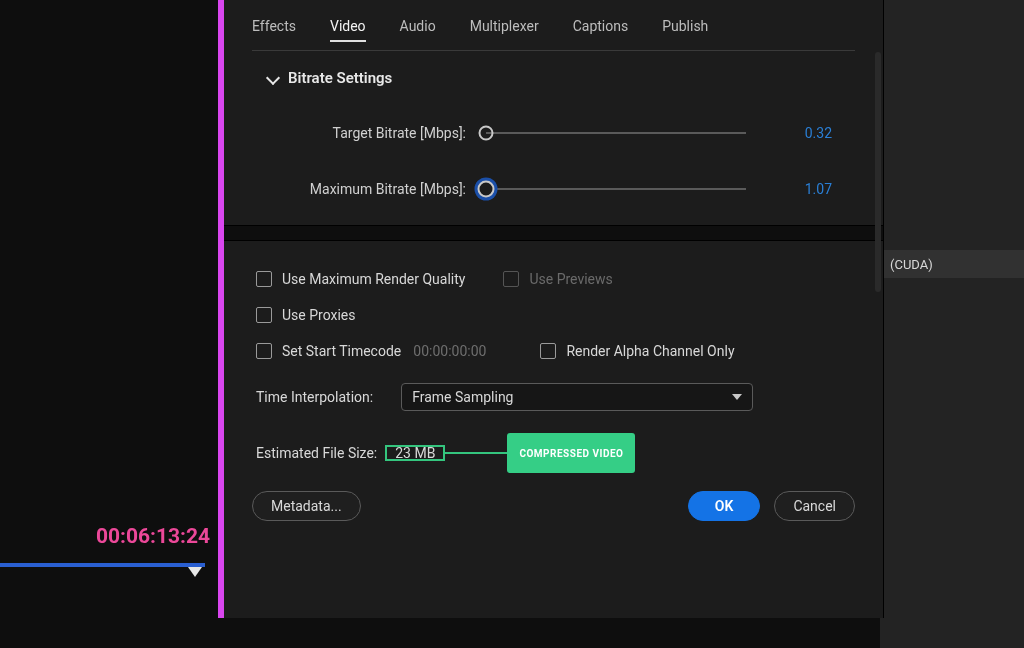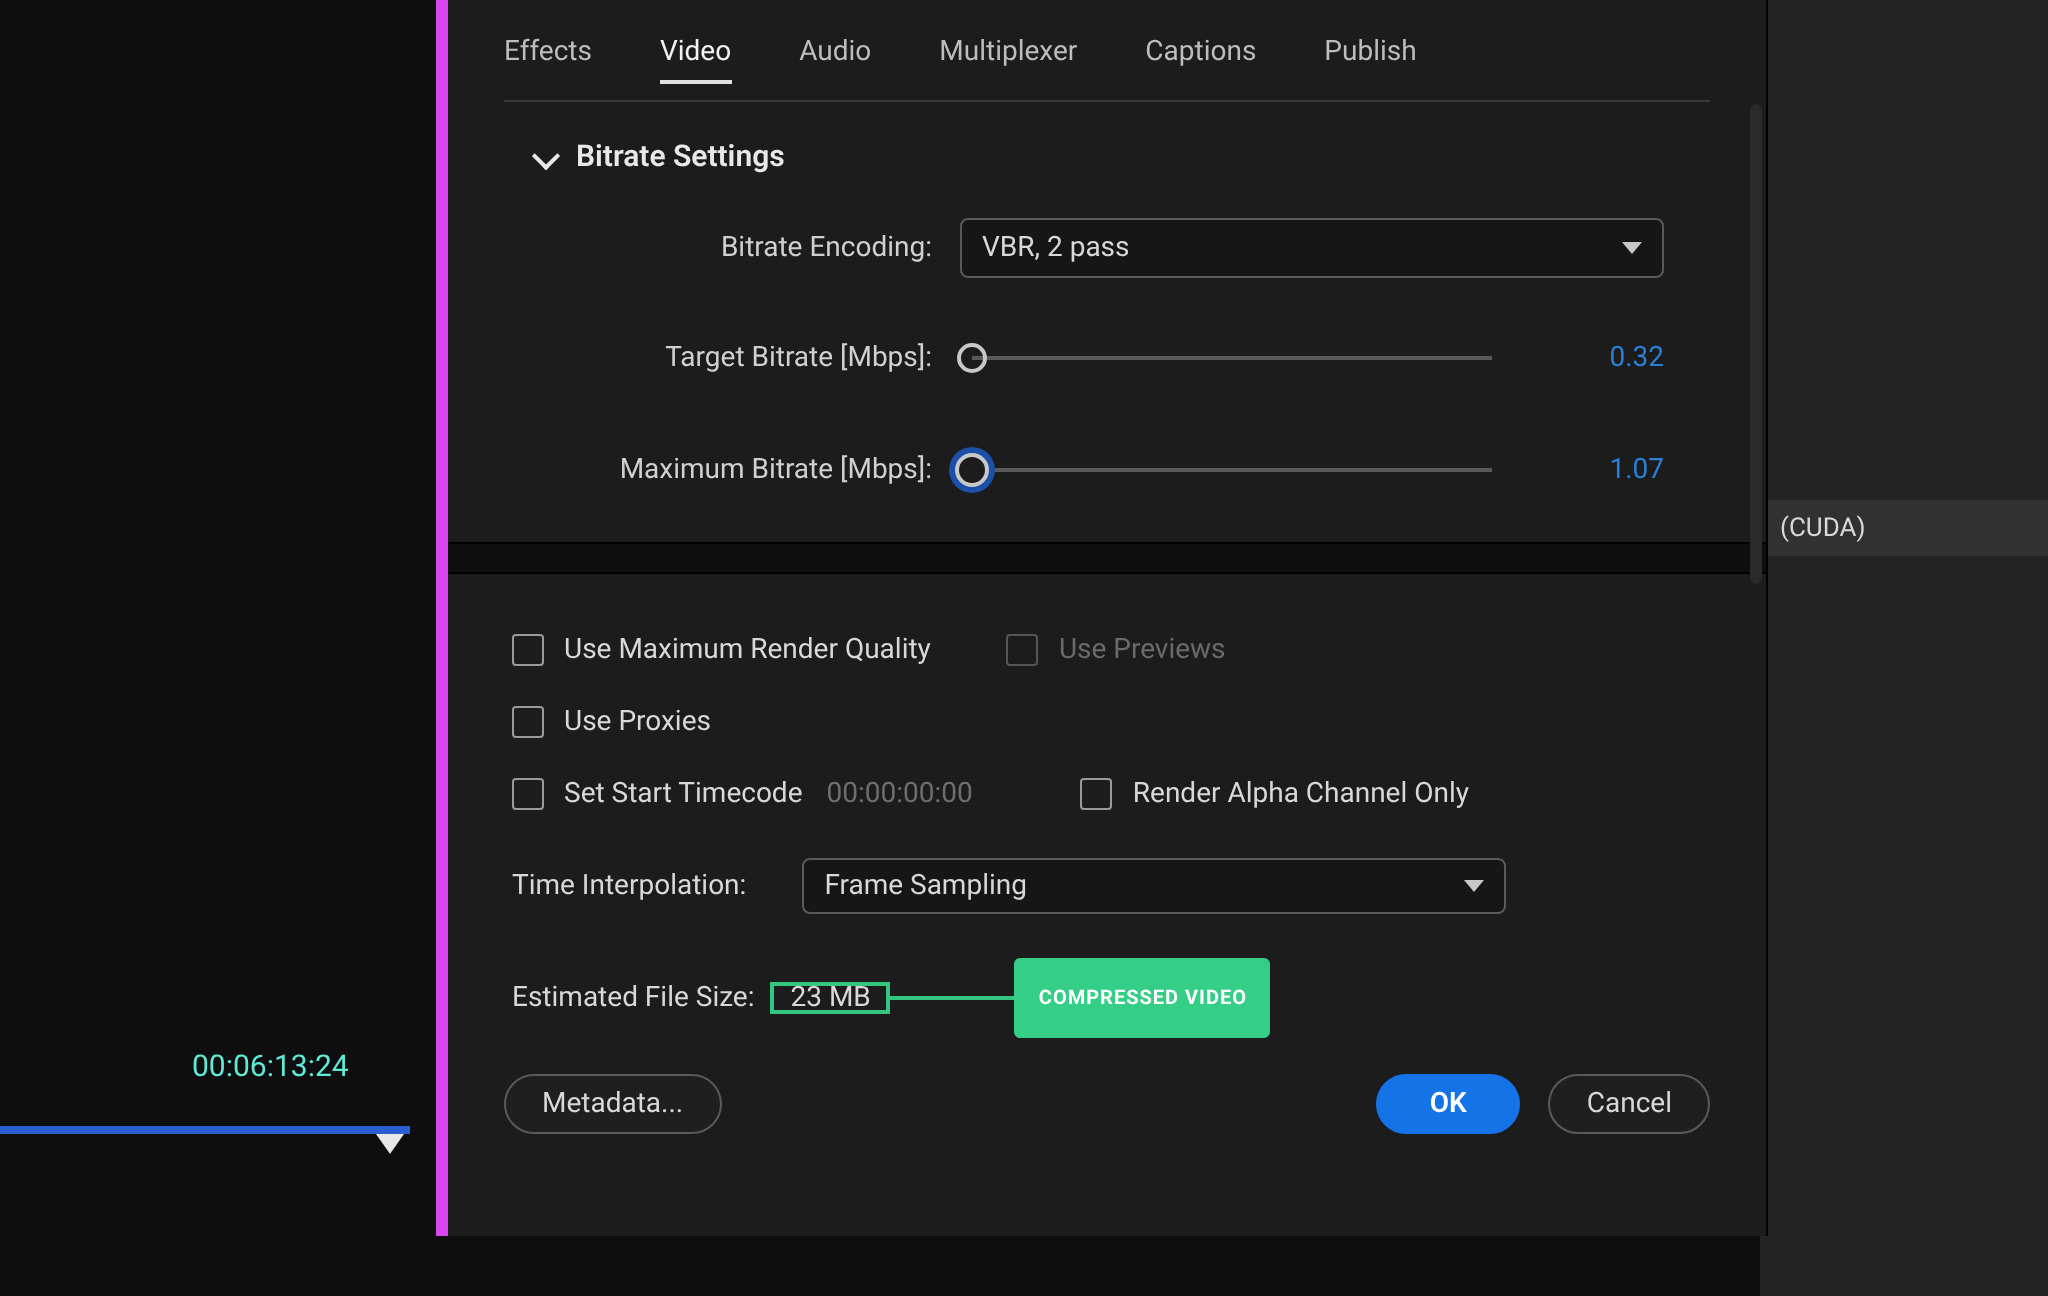--- a/index.html
+++ b/index.html
@@ -5,21 +5,21 @@
   * { box-sizing: border-box; margin: 0; padding: 0; font-family: -apple-system, "Segoe UI", Roboto, Arial, sans-serif; }
   html, body { width: 1024px; height: 648px; background: #0e0e0e; color: #d8d8d8; overflow: hidden; }
   .stage { position: relative; width: 1024px; height: 648px; }
 
   
   .right-strip { position: absolute; left: 880px; top: 0; width: 144px; height: 648px; background: #232323; }
   .cuda-row { position: absolute; left: 880px; top: 250px; width: 144px; height: 28px; background: #313131; color: #d8d8d8; font-size: 13px; display: flex; align-items: center; padding-left: 10px; }
 
   
   .left-strip { position: absolute; left: 0; top: 478px; width: 205px; height: 100px; }
-  .timecode { position: absolute; left: 96px; top: 46px; font-size: 15px; font-weight: 400; color: #5eead4; }
+  .timecode { position: absolute; left: 96px; top: 46px; font-size: 21px; font-weight: 700; color: #ec4899; }
   .play-track { position: absolute; left: 0; top: 85px; width: 205px; height: 4px; background: #2a5fd1; }
   .playhead { position: absolute; left: 188px; top: 89px; width: 0; height: 0; border-left: 7px solid transparent; border-right: 7px solid transparent; border-top: 10px solid #e8e8e8; }
 
   
   .dialog { position: absolute; left: 218px; top: 0; width: 666px; height: 618px; background: #1c1c1c; border-left: 6px solid #d946ef; border-right: 1px solid #000; }
   .tabs { display: flex; gap: 34px; padding: 18px 28px 8px 28px; font-size: 14px; color: #bdbdbd; }
   .tab { cursor: pointer; padding-bottom: 6px; }
   .tab.active { color: #f2f2f2; border-bottom: 2px solid #e0e0e0; }
   .tabline { height: 1px; background: #3a3a3a; margin: 0 28px; }
 
@@ -97,27 +97,20 @@
     </div>
     <div class="tabline"></div>
 
     <div class="scrollstub"></div>
 
     <div class="section-header">
       <span class="chev"></span>
       <span>Bitrate Settings</span>
     </div>
 
-    <div class="field-row">
-      <div class="field-label">Bitrate Encoding:</div>
-      <div class="select">
-        <span>VBR, 2 pass</span>
-        <span class="caret"></span>
-      </div>
-    </div>
 
     <div class="field-row" style="margin-top:16px;">
       <div class="field-label">Target Bitrate [Mbps]:</div>
       <div class="slider-row">
         <div class="slider-track">
           <div class="slider-thumb" style="left:0%;"></div>
         </div>
         <div class="slider-value">0.32</div>
       </div>
     </div>

